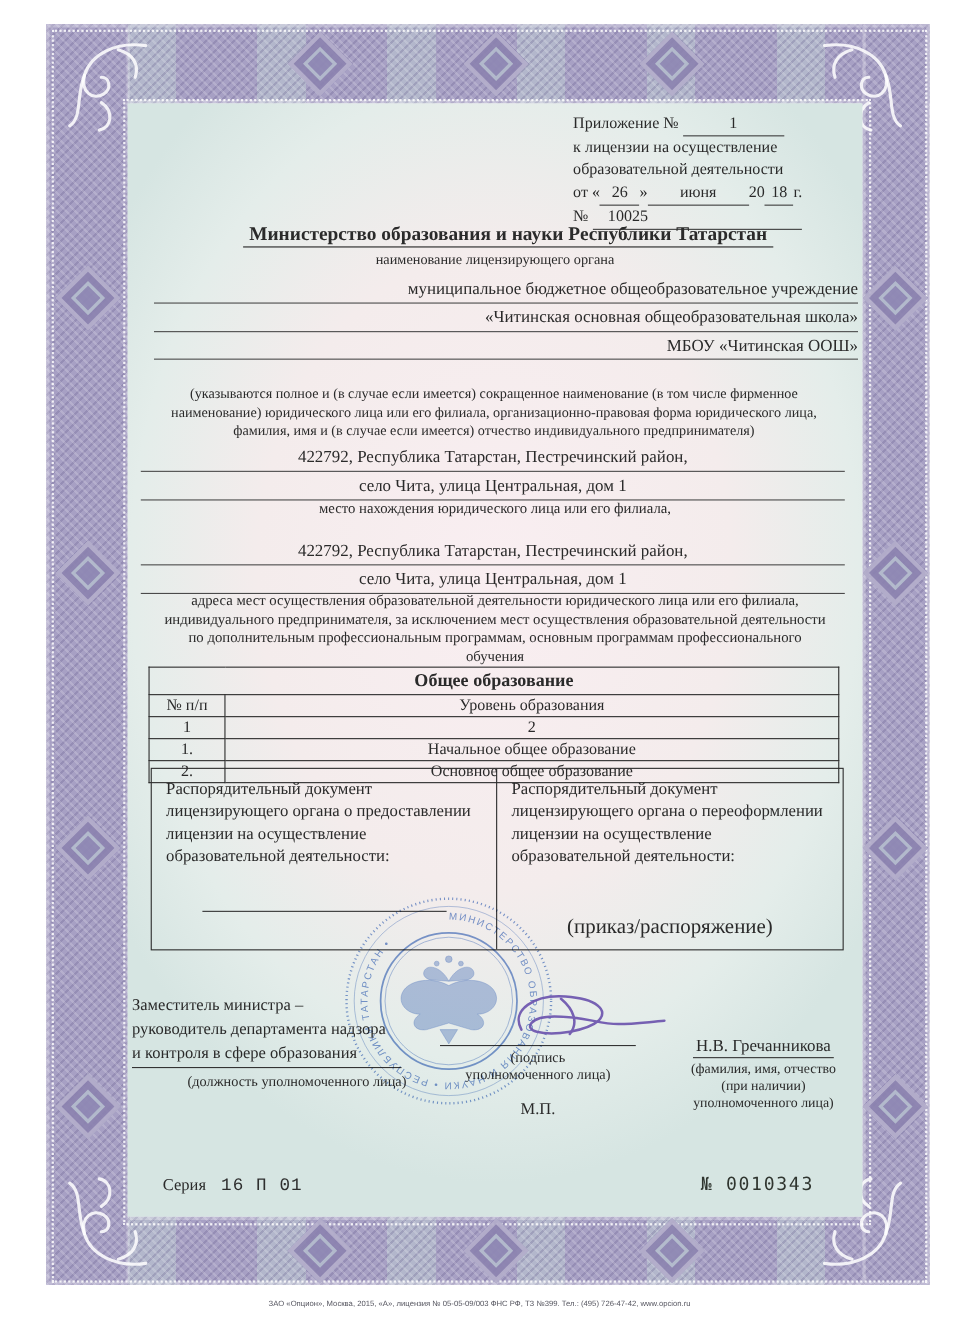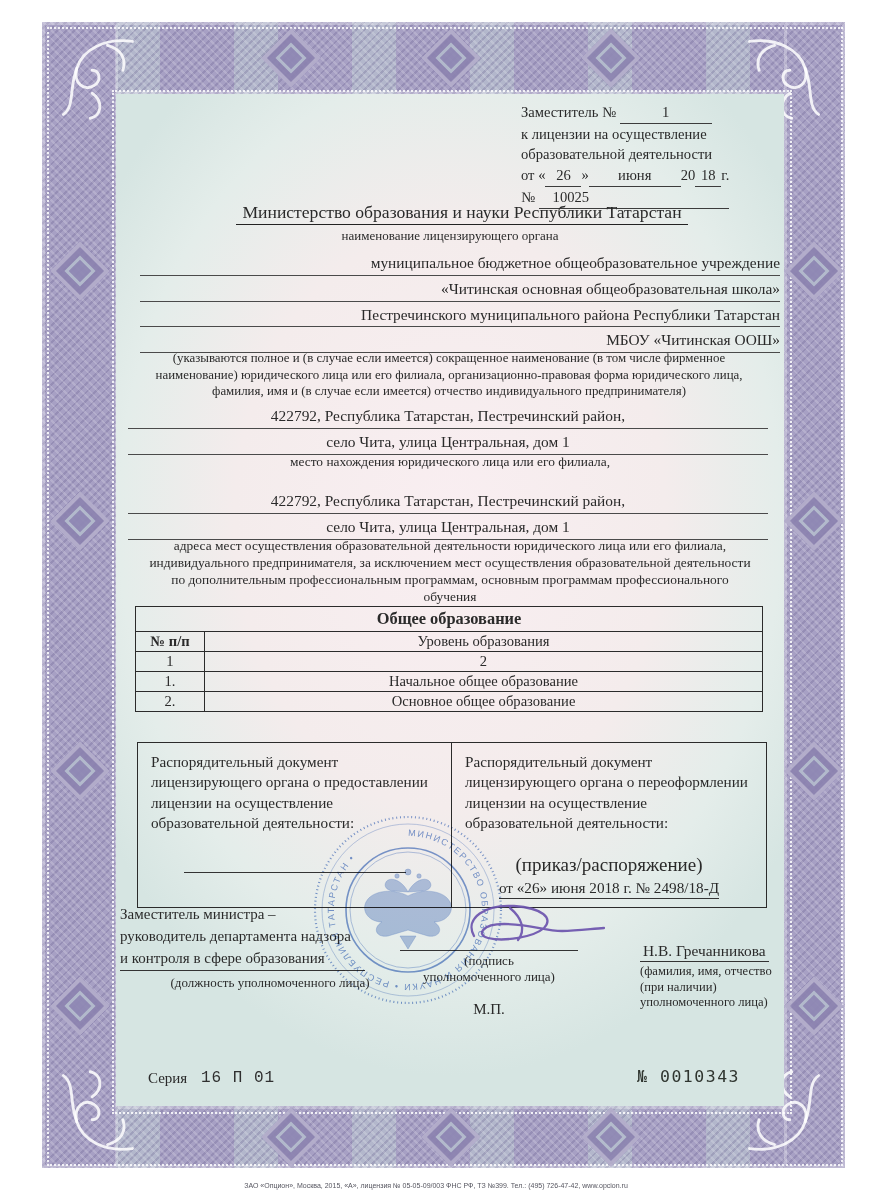--- a/index.html
+++ b/index.html
@@ -35,54 +35,54 @@
   .content {
     position:absolute; left:116px; top:94px; width:668px; height:1012px;
     background:
       radial-gradient(ellipse 62% 55% at 50% 42%, #f9eef1 0%, #f4ecec 52%, #e4edea 80%, #d6e5e2 100%);
   }
   .u { display:inline-block; border-bottom:1px solid #3c3c3c; text-align:center; }
   
   .appendix-header { position:absolute; left:405px; top:8px; width:252px; font-size:14.6px; line-height:1.42; }
   
   .authority { position:absolute; left:0; top:108px; width:100%; text-align:center; }
-  .authority-name { font-size:17.6px; font-weight:normal; display:inline-block; border-bottom:1.6px solid #222; padding:0 6px 1px;margin-left:24px; }
+  .authority-name { font-size:17.6px; font-weight:bold; display:inline-block; border-bottom:1.6px solid #222; padding:0 6px 1px;margin-left:24px; }
   .authority-caption { font-size:13px; margin-top:3px; }
   
   .org-block { position:absolute; left:24px; top:156px; width:640px; text-align:right; }
   .rule-line { font-size:15.4px; line-height:1.22; border-bottom:1px solid #4a4a4a; padding-bottom:2px; margin-top:4px; }
   .org-caption { position:absolute; left:18px; top:256px; width:630px; font-size:12.9px; line-height:1.28; text-align:center; }
   .addr1-block { position:absolute; left:12px; top:309px; width:640px; text-align:center; }
   .addr1-caption { position:absolute; left:0; top:360px; width:100%; font-size:13.4px; line-height:1.25; text-align:center; }
   .addr2-block { position:absolute; left:12px; top:394px; width:640px; text-align:center; }
   .addr2-caption { position:absolute; left:28px; top:444px; width:612px; font-size:13.4px; line-height:1.26; text-align:center; }
   
   .edu-table { position:absolute; left:19px; top:512px; width:628px; border-collapse:collapse; }
   .edu-table td { border:1.4px solid #2b2b2b; text-align:center; font-size:14.6px; padding:1px 4px; }
   .edu-table .t-title td { font-size:16.4px; font-weight:bold; height:22px; }
-  .edu-table .c1 { width:60px;font-weight:bold; }
-  
-  .orders-box { position:absolute; left:21px; top:648px; width:628px; height:164px; border:1.8px solid #2b2b2b; display:flex; }
+  .edu-table .c1 { width:60px; }
+  
+  .orders-box { position:absolute; left:21px; top:604px; width:628px; height:164px; border:1.8px solid #2b2b2b; display:flex; }
   .orders-col { width:50%; box-sizing:border-box; padding:9px 13px; font-size:15.2px; line-height:1.34; position:relative; }
   .orders-col.left { border-right:1.4px solid #2b2b2b; }
   .blank-line { position:absolute; left:46px; bottom:34px; width:222px; border-bottom:1.2px solid #333; }
   .order-detail { position:absolute; left:8px; right:8px; bottom:8px; text-align:center; }
   .order-type { display:inline-block; min-width:270px; border-bottom:1px solid #333; font-size:15.2px; }
   .order-type-caption { font-size:19px; line-height:1.2; }
   .order-date { display:inline-block; border-bottom:1px solid #333; font-size:15.2px; margin-top:1px; }
   
   .signing { position:absolute; left:0; top:810px; width:668px; }
   .pos-block { position:absolute; left:4px; top:0; width:320px; font-size:15px; line-height:1.45; }
   .pos-line3 { display:inline-block; border-bottom:1.2px solid #333; padding-bottom:1px; padding-right:40px; }
   .pos-caption { font-size:13px; text-align:center; width:300px; margin-top:3px; }
   .sign-block { position:absolute; left:284px; top:0; width:178px; text-align:center; }
   .sig-space { height:46px; border-bottom:1.2px solid #333; }
   .sign-caption { font-size:13px; line-height:1.22; margin-top:2px; }
   .seal-abbr { font-size:15px; margin-top:16px; }
-  .name-block { position:absolute; left:524px; top:0; width:166px; text-align:left; }
+  .name-block { position:absolute; left:495px; top:0; width:166px; text-align:center; }
   .name-space { height:38px; }
   .signer-name { display:inline-block; font-size:15.4px; border-bottom:1.2px solid #333; padding:0 3px 1px; }
   .name-caption { font-size:12.6px; line-height:1.25; margin-top:2px; }
   
   .series-row { position:absolute; left:0; top:976px; width:100%; font-size:15px; }
   .series-label { position:absolute; left:32px; top:0; }
   .series-value { position:absolute; left:85px; top:-1px; font-family:Liberation Mono, monospace; font-size:16px; letter-spacing:1px; color:#2f2f2f; }
   .form-number { position:absolute; right:44px; top:-3px; font-family:"DejaVu Sans Mono",monospace; font-size:16.5px; letter-spacing:1.5px; color:#2f352f; }
   
   .stamp { position:absolute; left:310px; top:812px; width:196px; height:196px; mix-blend-mode:multiply; opacity:.88; }
@@ -154,36 +154,35 @@
           <path d="M30,42 C22,62 28,82 16,90"></path>
           <path d="M46,68 C58,76 56,92 44,94"></path>
           <path d="M62,18 C76,22 82,32 78,44"></path>
         </g>
       </svg>
   </div>
 
   <div class="content">
 
     <div class="appendix-header">
-      <div><span>Заместитель №</span> <span class="u" style="width:92px">1</span></div>
+      <div><span>Приложение №</span> <span class="u" style="width:92px">1</span></div>
       <div>к лицензии на осуществление</div>
       <div>образовательной деятельности</div>
       <div><span>от «</span><span class="u" style="width:36px">26</span><span>»</span><span class="u" style="width:92px">июня</span><span>20</span><span class="u" style="width:26px">18</span><span>г.</span></div>
       <div><span>№</span> <span class="u" style="width:176px;text-align:left;padding-left:14px">10025</span></div>
     </div>
 
     <div class="authority">
       <div class="authority-name">Министерство образования и науки Республики Татарстан</div>
       <div class="authority-caption">наименование лицензирующего органа</div>
     </div>
 
     <div class="org-block">
       <div class="rule-line">муниципальное бюджетное общеобразовательное учреждение</div>
       <div class="rule-line">«Читинская основная общеобразовательная школа»</div>
-      <div class="rule-line">Пестречинского муниципального района Республики Татарстан</div>
       <div class="rule-line">МБОУ «Читинская ООШ»</div>
     </div>
     <div class="org-caption">(указываются полное и (в случае если имеется) сокращенное наименование (в том числе фирменное наименование) юридического лица или его филиала, организационно-правовая форма юридического лица, фамилия, имя и (в случае если имеется) отчество индивидуального предпринимателя)</div>
 
     <div class="addr1-block">
       <div class="rule-line">422792, Республика Татарстан, Пестречинский район,</div>
       <div class="rule-line">село Чита, улица  Центральная, дом 1</div>
     </div>
     <div class="addr1-caption">
       <div>место нахождения юридического лица или его филиала,</div>
@@ -221,21 +220,20 @@
 
     <div class="orders-box">
       <div class="orders-col left">
         <div>Распорядительный документ лицензирующего органа о предоставлении лицензии на осуществление образовательной деятельности:</div>
         <div class="blank-line"></div>
       </div>
       <div class="orders-col">
         <div>Распорядительный документ лицензирующего органа о переоформлении лицензии на осуществление образовательной деятельности:</div>
         <div class="order-detail">
           <div class="order-type-caption">(приказ/распоряжение)</div>
-          <div><span class="order-date">от «26» июня 2018 г. № 2498/18-Д</span></div>
         </div>
       </div>
     </div>
 
     <div class="signing">
       <div class="pos-block">
         <div>Заместитель министра –</div>
         <div>руководитель департамента надзора</div>
         <div><span class="pos-line3">и контроля в сфере образования</span></div>
         <div class="pos-caption">(должность уполномоченного лица)</div>

